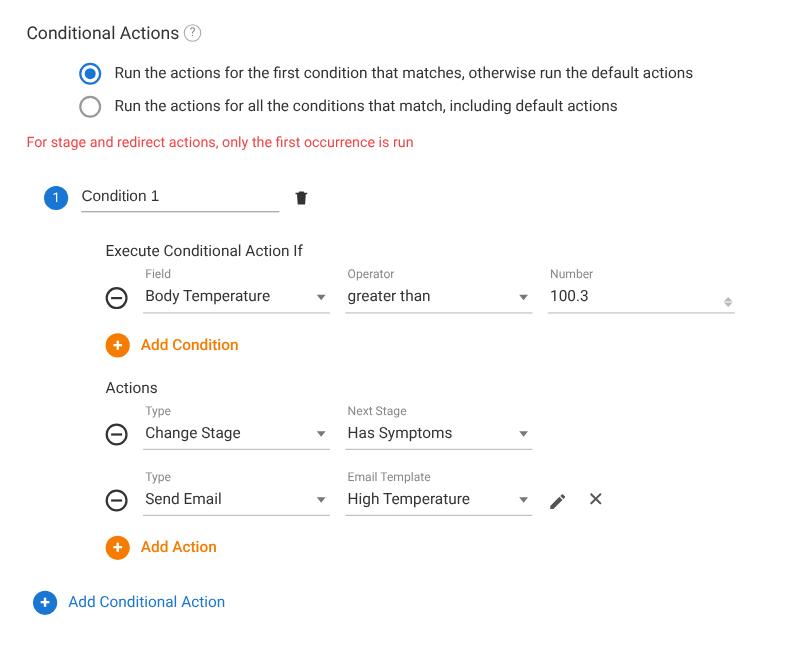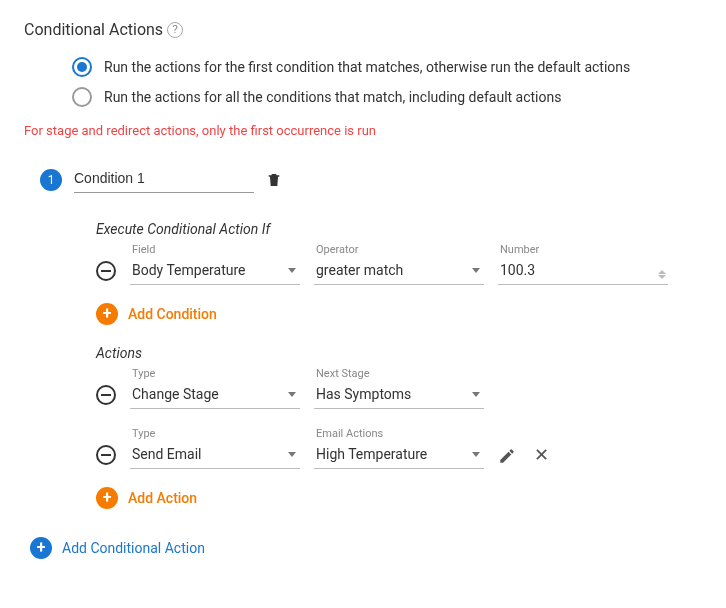--- a/index.html
+++ b/index.html
@@ -43,21 +43,21 @@
       display: inline-flex; align-items: center; justify-content: center;
       font-size: 12px; font-weight: 400;
     }
     .cond-name {
       border: none; border-bottom: 1px solid #999; padding: 4px 0 6px 0;
       font-size: 14px; width: 180px; outline: none; color: #333;
     }
     .trash { width: 16px; cursor: pointer; color: #333; }
 
     .subsection { margin-left: 56px; margin-bottom: 20px; }
-    .subsection-title { font-style: italic; font-size: 14px; color: #333; margin-bottom: 6px; }
+    .subsection-title { font-size: 14px; color: #333; margin-bottom: 6px; }
 
     .field-row { display: flex; align-items: flex-end; gap: 14px; margin-bottom: 18px; }
     .minus-circle {
       width: 20px; height: 20px; border: 2px solid #333; border-radius: 50%;
       display: inline-flex; align-items: center; justify-content: center;
       flex-shrink: 0; cursor: pointer; margin-bottom: 4px;
     }
     .minus-circle::after { content: ""; width: 10px; height: 2px; background: #333; }
 
     .field-col { display: flex; flex-direction: column; }
@@ -137,21 +137,21 @@
       <div class="field-col w-field">
         <span class="field-label">Field</span>
         <div class="select-ish">
           <span>Body Temperature</span>
           <span class="caret"></span>
         </div>
       </div>
       <div class="field-col w-op">
         <span class="field-label">Operator</span>
         <div class="select-ish">
-          <span>greater match</span>
+          <span>greater than</span>
           <span class="caret"></span>
         </div>
       </div>
       <div class="field-col w-num">
         <span class="field-label">Number</span>
         <div class="num-input">
           <span>100.3</span>
         </div>
         <div class="spinner">
           <span class="sp up"></span>
@@ -190,21 +190,21 @@
     <div class="field-row">
       <span class="minus-circle"></span>
       <div class="field-col w-field">
         <span class="field-label">Type</span>
         <div class="select-ish">
           <span>Send Email</span>
           <span class="caret"></span>
         </div>
       </div>
       <div class="field-col w-op">
-        <span class="field-label">Email Actions</span>
+        <span class="field-label">Email Template</span>
         <div class="select-ish">
           <span>High Temperature</span>
           <span class="caret"></span>
         </div>
       </div>
       <svg class="icon-btn" viewBox="0 0 24 24" fill="currentColor">
           <path d="M3 17.25V21h3.75L17.81 9.94l-3.75-3.75L3 17.25zM20.71 7.04a1 1 0 000-1.41l-2.34-2.34a1 1 0 00-1.41 0l-1.83 1.83 3.75 3.75 1.83-1.83z"></path>
         </svg>
       <span class="close-x">✕</span>
     </div>

